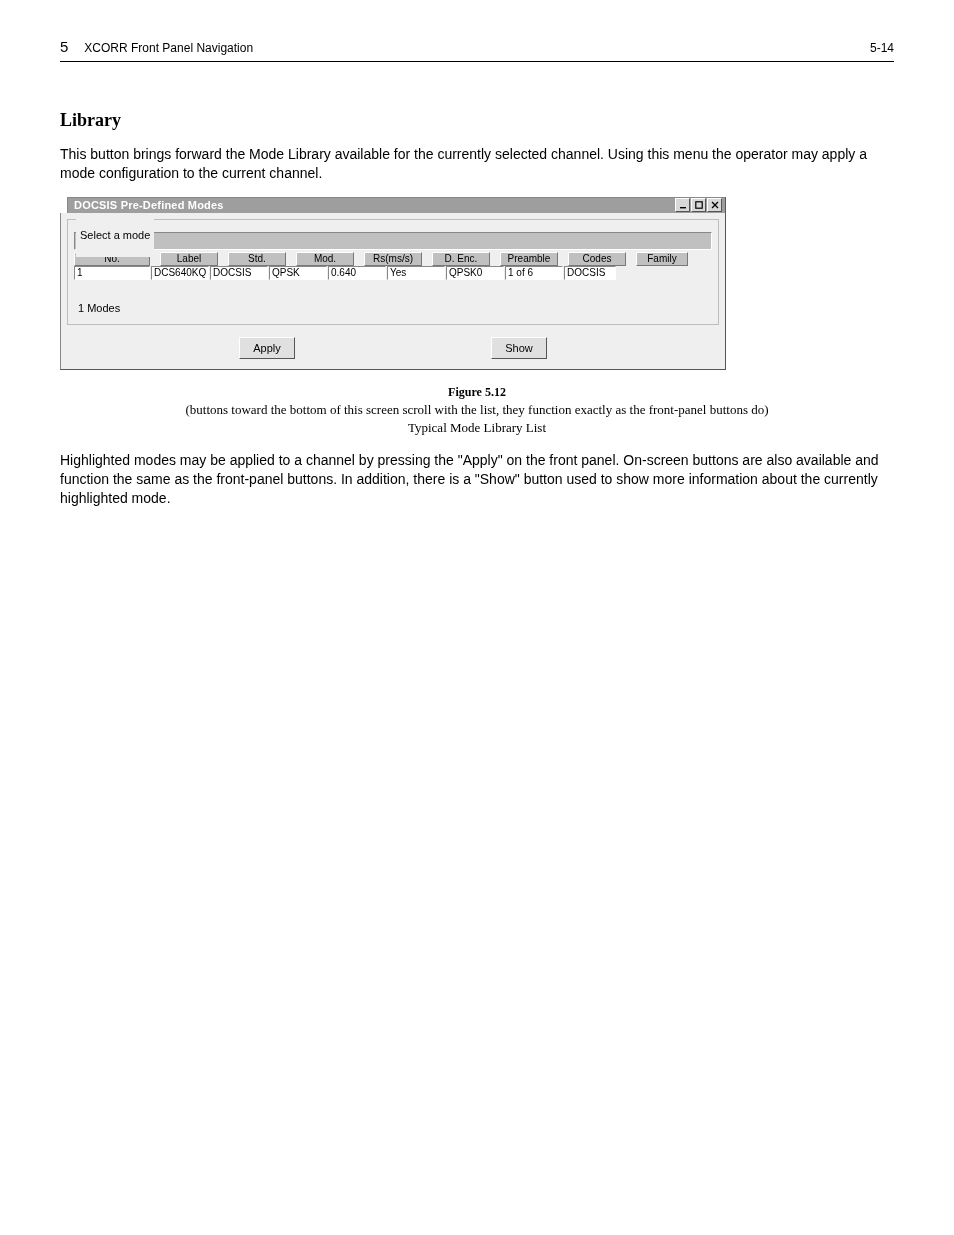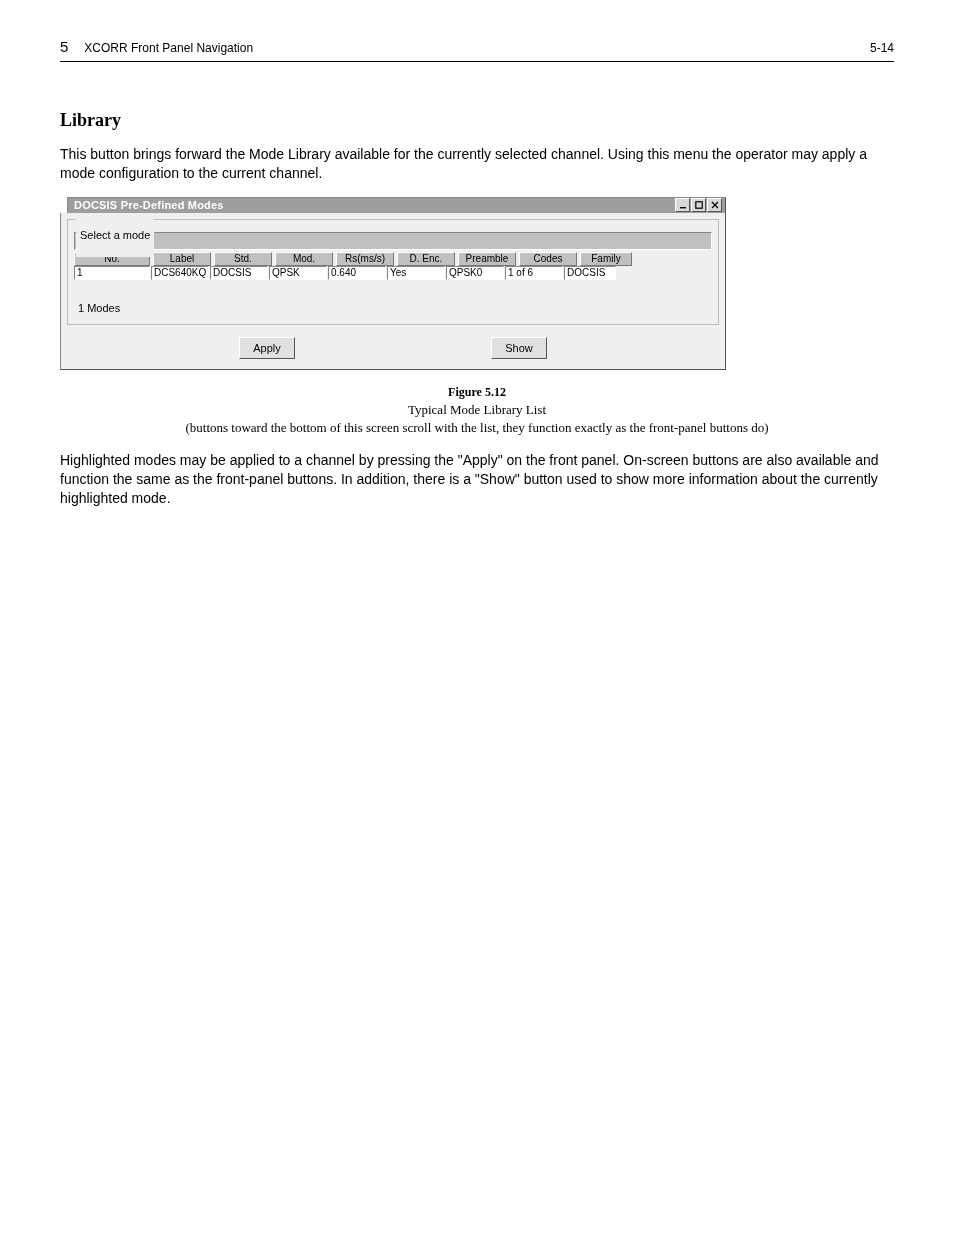--- a/index.html
+++ b/index.html
@@ -154,21 +154,21 @@
     height: 14px;
     background: var(--gray-mid);
     border-top: 1px solid #fff;
     border-left: 1px solid #fff;
     border-right: 1px solid #777;
     border-bottom: 1px solid #777;
     font-size: 10px;
     display: flex;
     align-items: center;
     justify-content: center;
-    margin-right: 3px;
+    margin-right: 10px;
     box-sizing: border-box;
     overflow: hidden;
     white-space: nowrap;
   }
   .data-row {
     display: flex;
   }
   .data-cell {
     height: 14px;
     background: #ffffff;
@@ -310,19 +310,19 @@
 
       <div class="button-row">
         <div class="win-btn">Apply</div>
         <div class="win-btn">Show</div>
       </div>
     </div>
   </div>
 
   <div class="caption-block">
     <div class="cap-label">Figure 5.12</div>
+    <div class="cap-desc">(buttons toward the bottom of this screen scroll with the list, they function exactly as the front-panel buttons do)</div>
     <div class="cap-desc">Typical Mode Library List</div>
-    <div class="cap-desc">(buttons toward the bottom of this screen scroll with the list, they function exactly as the front-panel buttons do)</div>
   </div>
 
   <div class="body-text">Highlighted modes may be applied to a channel by pressing the "Apply" on the front panel. On-screen buttons are also available and function the same as the front-panel buttons.  In addition, there is a "Show" button used to show more information about the currently highlighted mode.</div>
 
 </div>
 
 </body></html>

